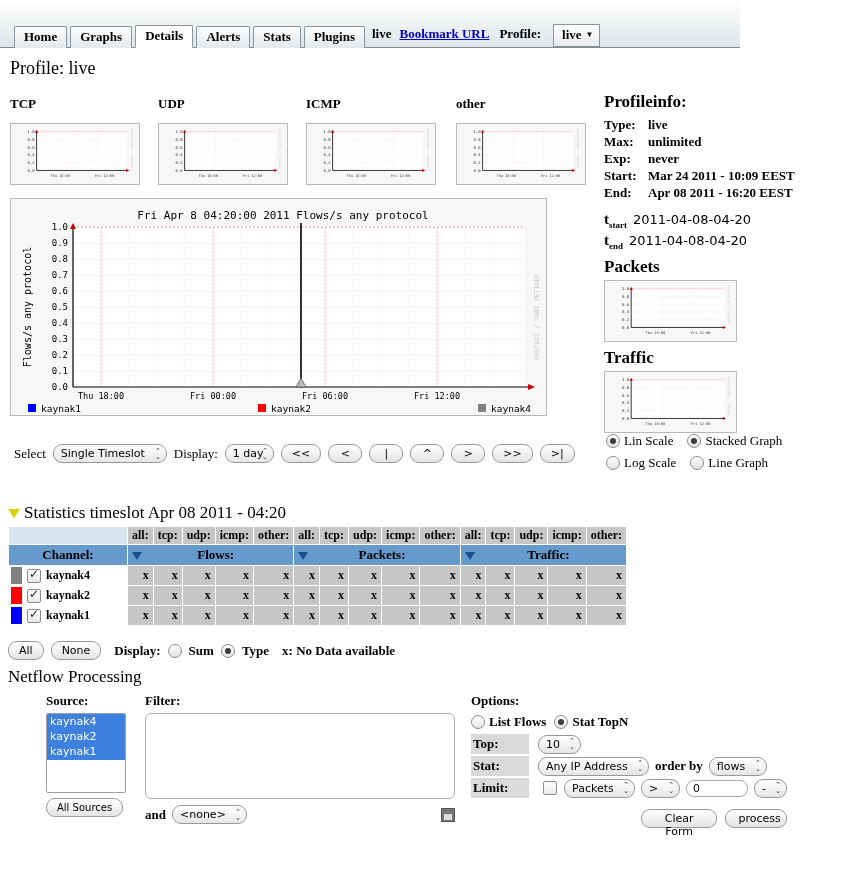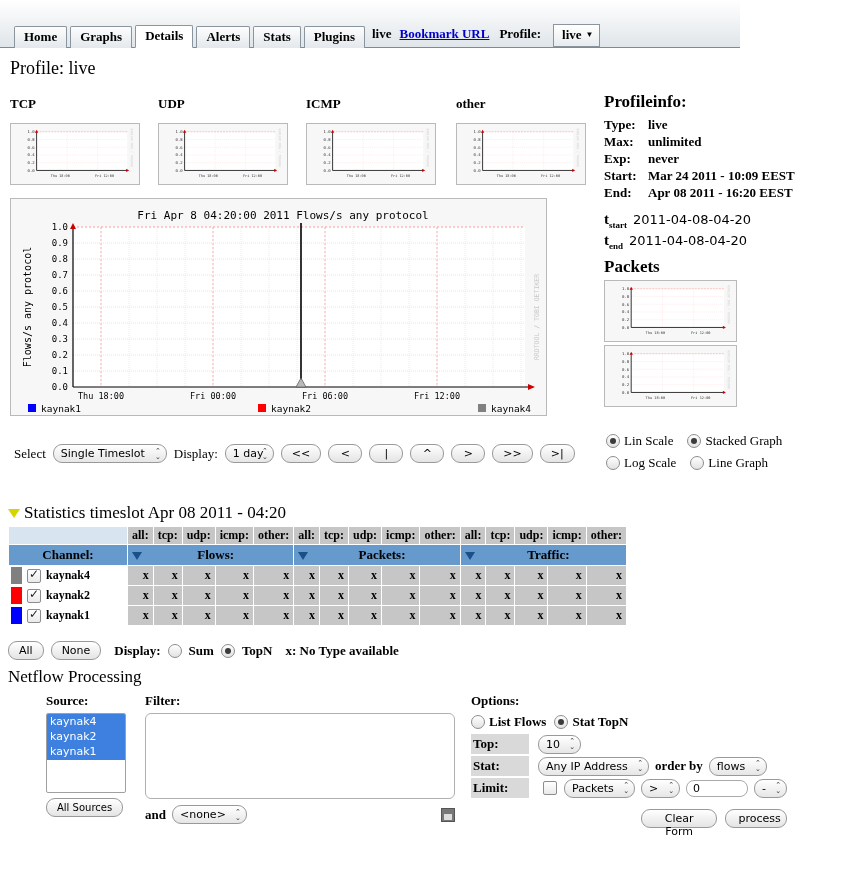--- a/index.html
+++ b/index.html
@@ -466,20 +466,21 @@
           <text x="24" y="49.5">0.0</text>
       </g>
       <g font-size="3.6" fill="#333" font-family="DejaVu Sans Mono, monospace" text-anchor="middle">
         <text x="50" y="55">Thu 18:00</text>
           <text x="95" y="55">Fri 12:00</text>
       </g>
       <text x="124" y="44" font-size="3" fill="#cfcfcf" font-family="DejaVu Sans Mono, monospace" transform="rotate(-90 124 44)">RRDTOOL / TOBI OETIKER</text>
     </svg>
   </div>
 
+  <div class="secthead bold" style="margin-top:6px;">Traffic</div>
   <div class="rpanel" style="margin-top:3px;">
     <svg width="131" height="60" viewBox="0 0 130 62" preserveAspectRatio="none">
       <rect x="26" y="8" width="92" height="40" fill="#ffffff"></rect>
       <g stroke="#ffd7d7" stroke-width="0.5" stroke-dasharray="1 1">
         <line x1="26" y1="16" x2="118" y2="16"></line>
           <line x1="26" y1="24" x2="118" y2="24"></line>
         <line x1="26" y1="32" x2="118" y2="32"></line>
           <line x1="26" y1="40" x2="118" y2="40"></line>
         <line x1="57" y1="8" x2="57" y2="48"></line>
           <line x1="88" y1="8" x2="88" y2="48"></line>
@@ -639,22 +640,22 @@
         </tr>
       </tbody>
   </table>
   <div id="tablefoot">
     <button class="aqua">All</button>
     <button class="aqua">None</button>
     <span class="bold" style="margin-left:6px;">Display:</span>
     <span class="rdo"></span>
     <span class="bold" style="margin-left:-4px;">Sum</span>
     <span class="rdo on"></span>
-    <span class="bold" style="margin-left:-4px;">TopN</span>
-    <span class="bold" style="margin-left:6px;">x: No Type available</span>
+    <span class="bold" style="margin-left:-4px;">Type</span>
+    <span class="bold" style="margin-left:6px;">x: No Data available</span>
   </div>
 </div>
 
 <div id="netflow">
   <div class="secthead" style="margin-bottom:6px;">Netflow Processing</div>
   <div style="display:flex;align-items:flex-start;padding-left:38px;">
 
     <div style="width:98px;">
       <div class="colhead" style="margin-bottom:4px;">Source:</div>
       <select class="srclist" multiple="" size="6">

